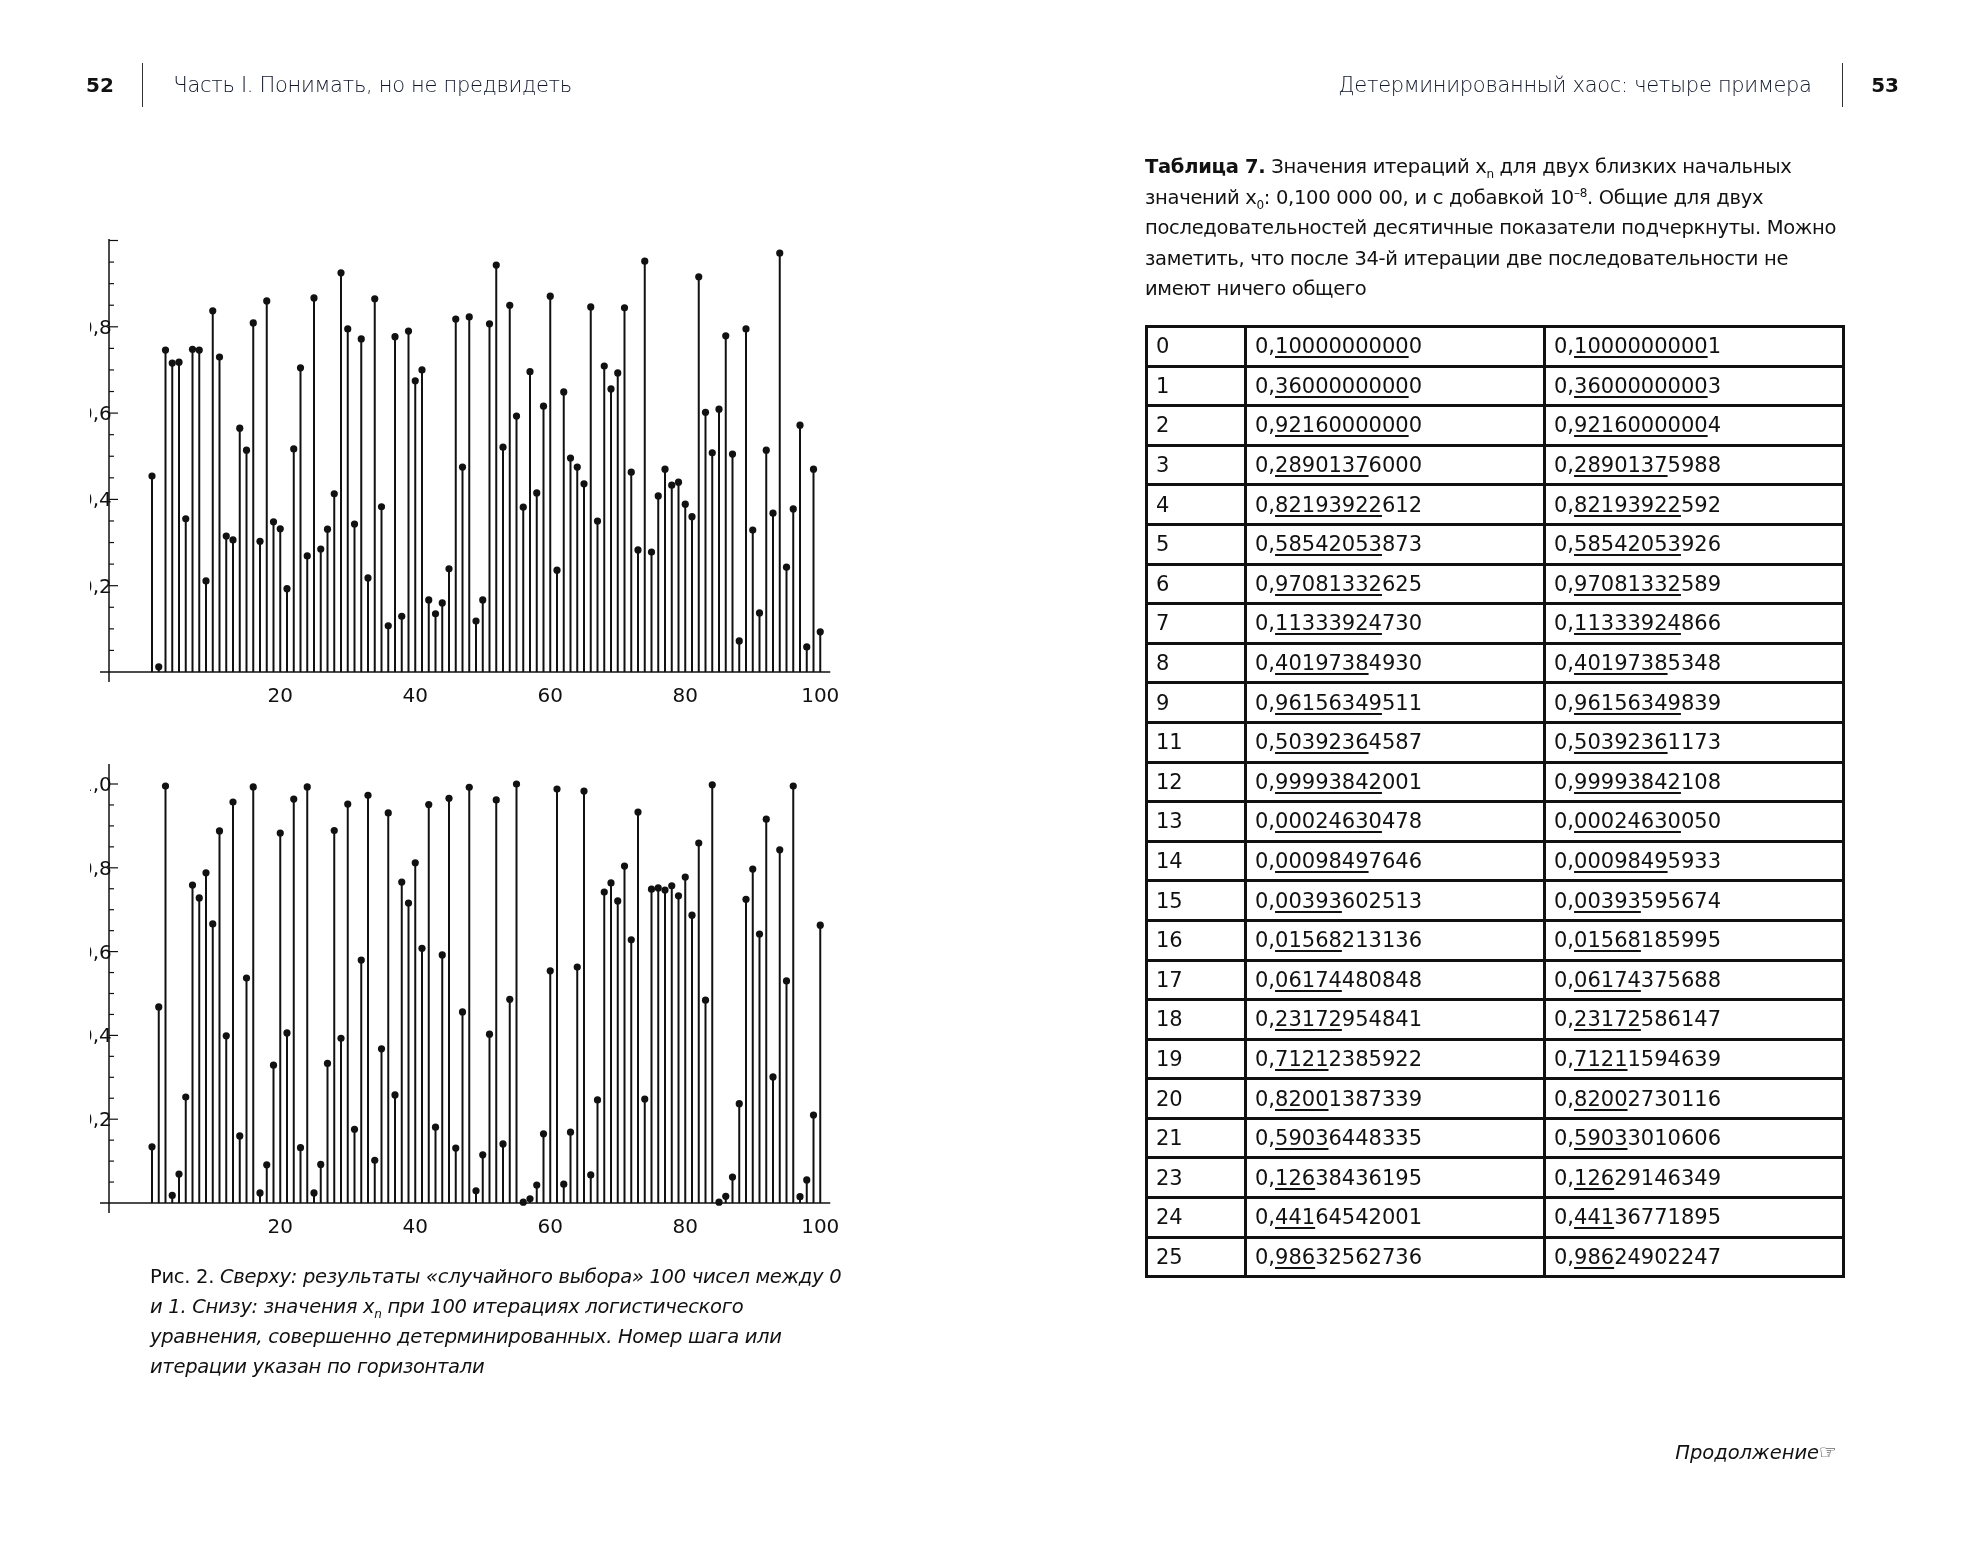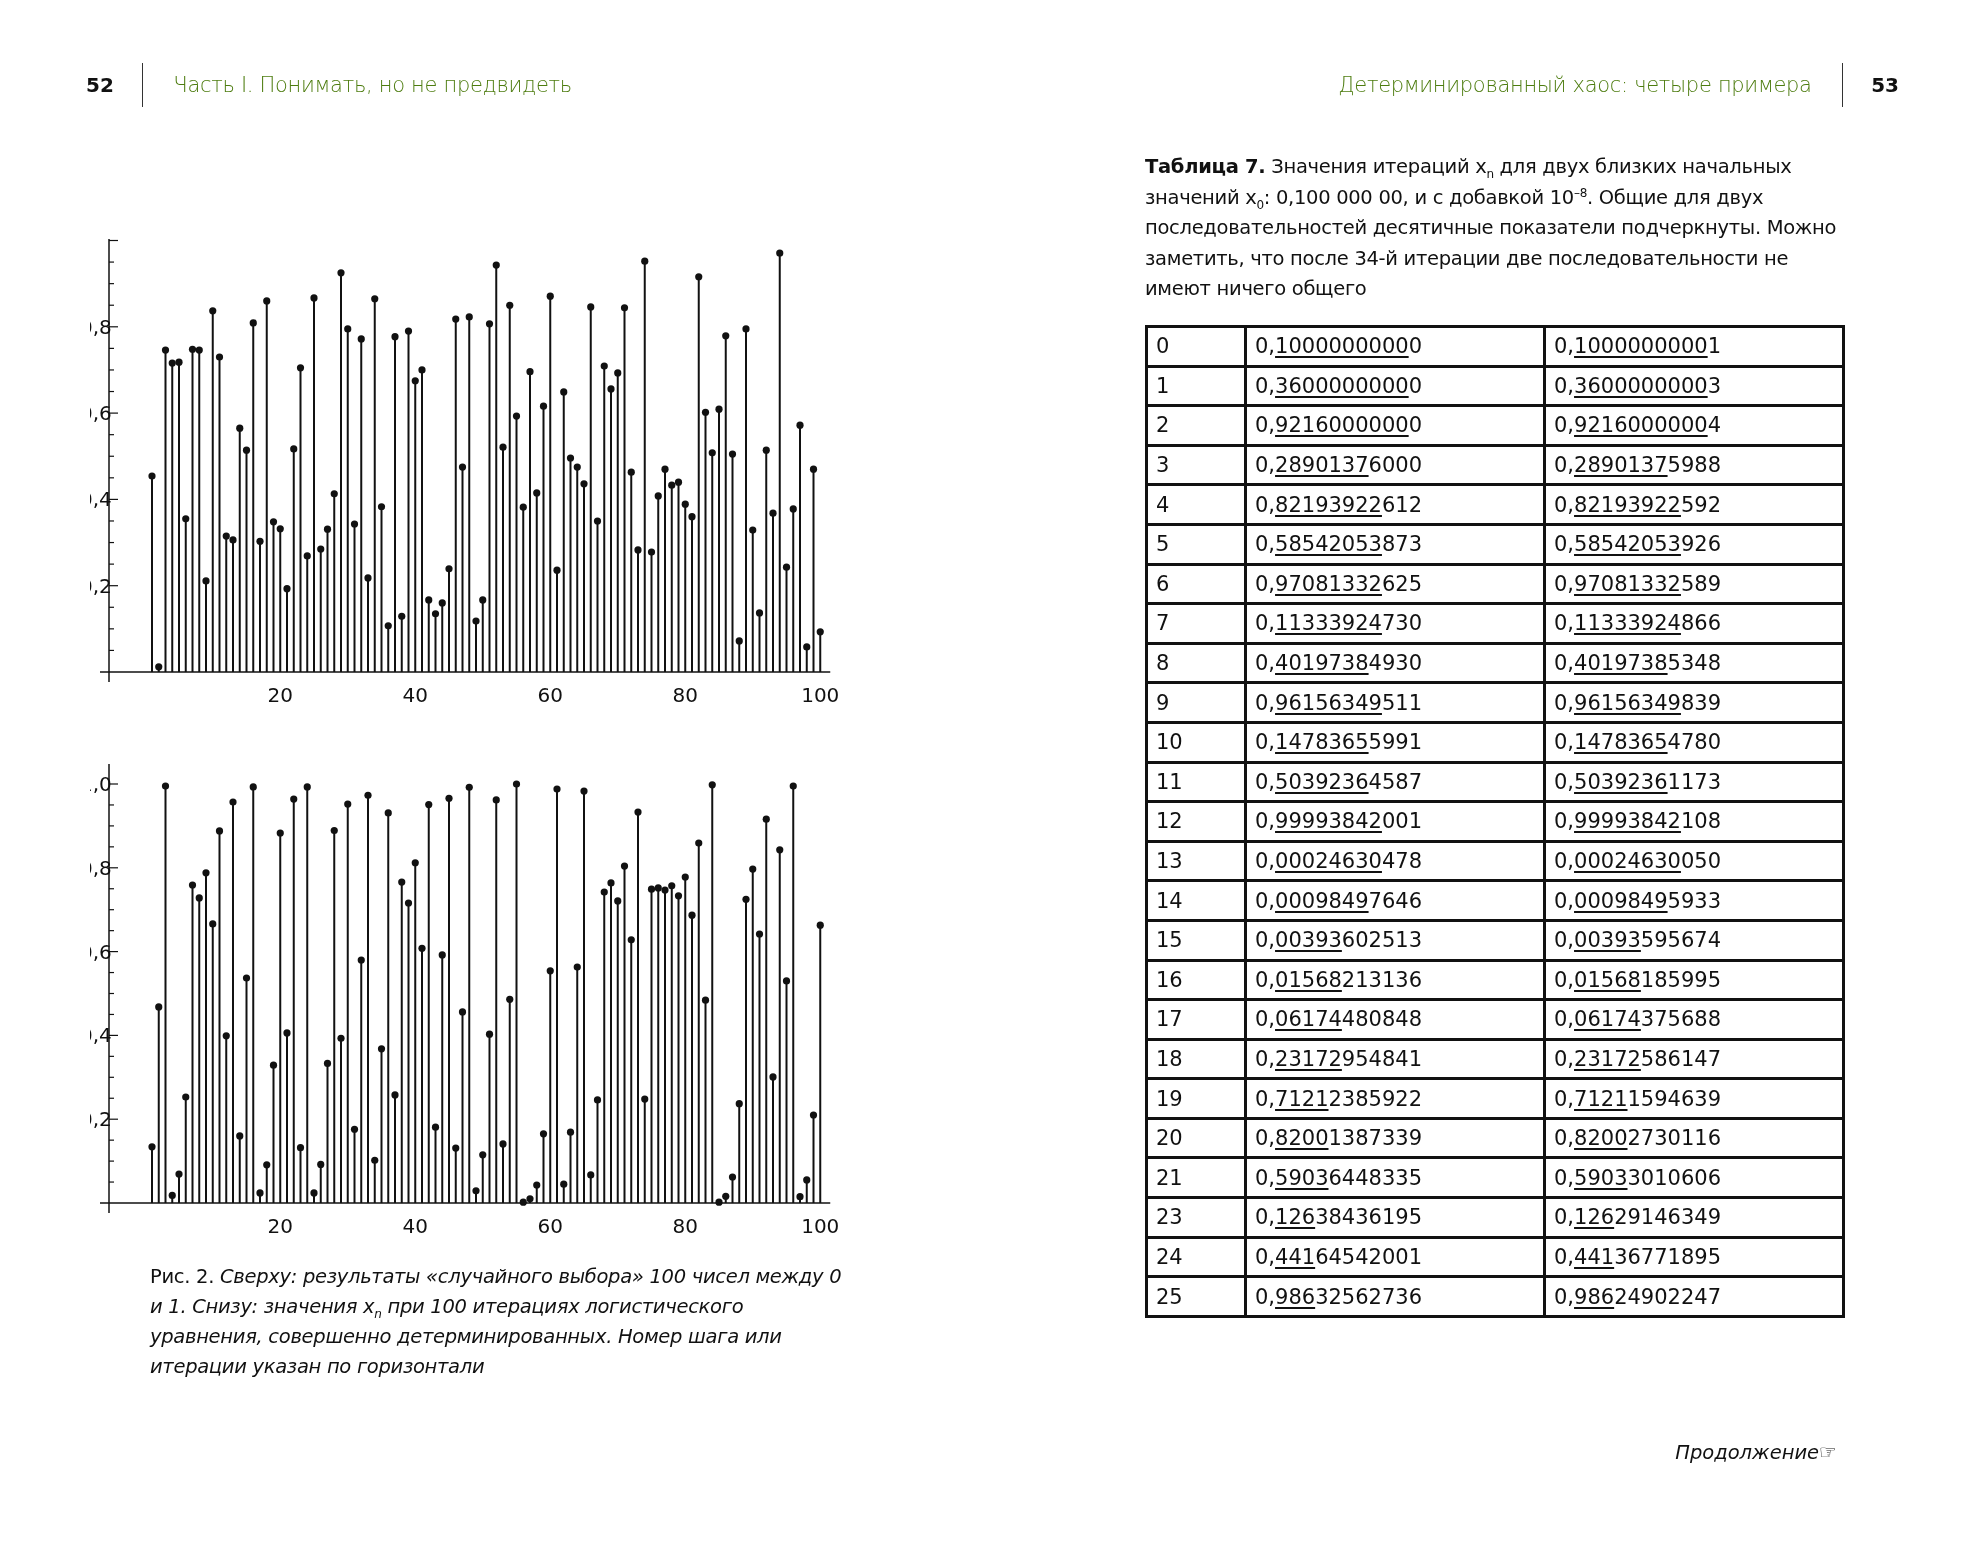--- a/index.html
+++ b/index.html
@@ -1,20 +1,20 @@
 <!DOCTYPE html>
 <html><head>
 <meta charset="utf-8">
 <style>
   html, body { margin: 0; padding: 0; background: #ffffff; }
   body { width: 1985px; height: 1544px; position: relative; overflow: hidden; color: #111; font-family: "DejaVu Sans", sans-serif; }
 
   .running-head { position: absolute; top: 60px; height: 50px; display: flex; align-items: center; }
   .page-num { font-weight: bold; font-size: 20px; }
-  .head-text { font-size: 21px; font-weight: 300; color: #4d7c0f; letter-spacing: -0.3px; font-family: "DejaVu Sans", sans-serif; }
+  .head-text { font-size: 21px; font-weight: 300; color: #0f172a; letter-spacing: -0.3px; font-family: "DejaVu Sans", sans-serif; }
   .head-rule { width: 1.5px; height: 44px; background: #333; }
 
   #head-left { left: 86px; }
   #head-left .page-num { margin-right: 28px; }
   #head-left .head-rule { margin-right: 30px; }
 
   #head-right { right: 86px; }
   #head-right .head-rule { margin-left: 30px; margin-right: 28px; }
 
   .chart-svg { position: absolute; left: 90px; }
@@ -577,25 +577,20 @@
         <td class="c0">8</td>
         <td class="c1"><span>0,</span><span class="ul">4019738</span><span>4930</span></td>
         <td class="c2"><span>0,</span><span class="ul">4019738</span><span>5348</span></td>
       </tr>
       <tr>
         <td class="c0">9</td>
         <td class="c1"><span>0,</span><span class="ul">96156349</span><span>511</span></td>
         <td class="c2"><span>0,</span><span class="ul">96156349</span><span>839</span></td>
       </tr>
       <tr>
-        <td class="c0">10</td>
-        <td class="c1"><span>0,</span><span class="ul">1478365</span><span>5991</span></td>
-        <td class="c2"><span>0,</span><span class="ul">1478365</span><span>4780</span></td>
-      </tr>
-      <tr>
         <td class="c0">11</td>
         <td class="c1"><span>0,</span><span class="ul">5039236</span><span>4587</span></td>
         <td class="c2"><span>0,</span><span class="ul">5039236</span><span>1173</span></td>
       </tr>
       <tr>
         <td class="c0">12</td>
         <td class="c1"><span>0,</span><span class="ul">99993842</span><span>001</span></td>
         <td class="c2"><span>0,</span><span class="ul">99993842</span><span>108</span></td>
       </tr>
       <tr>

